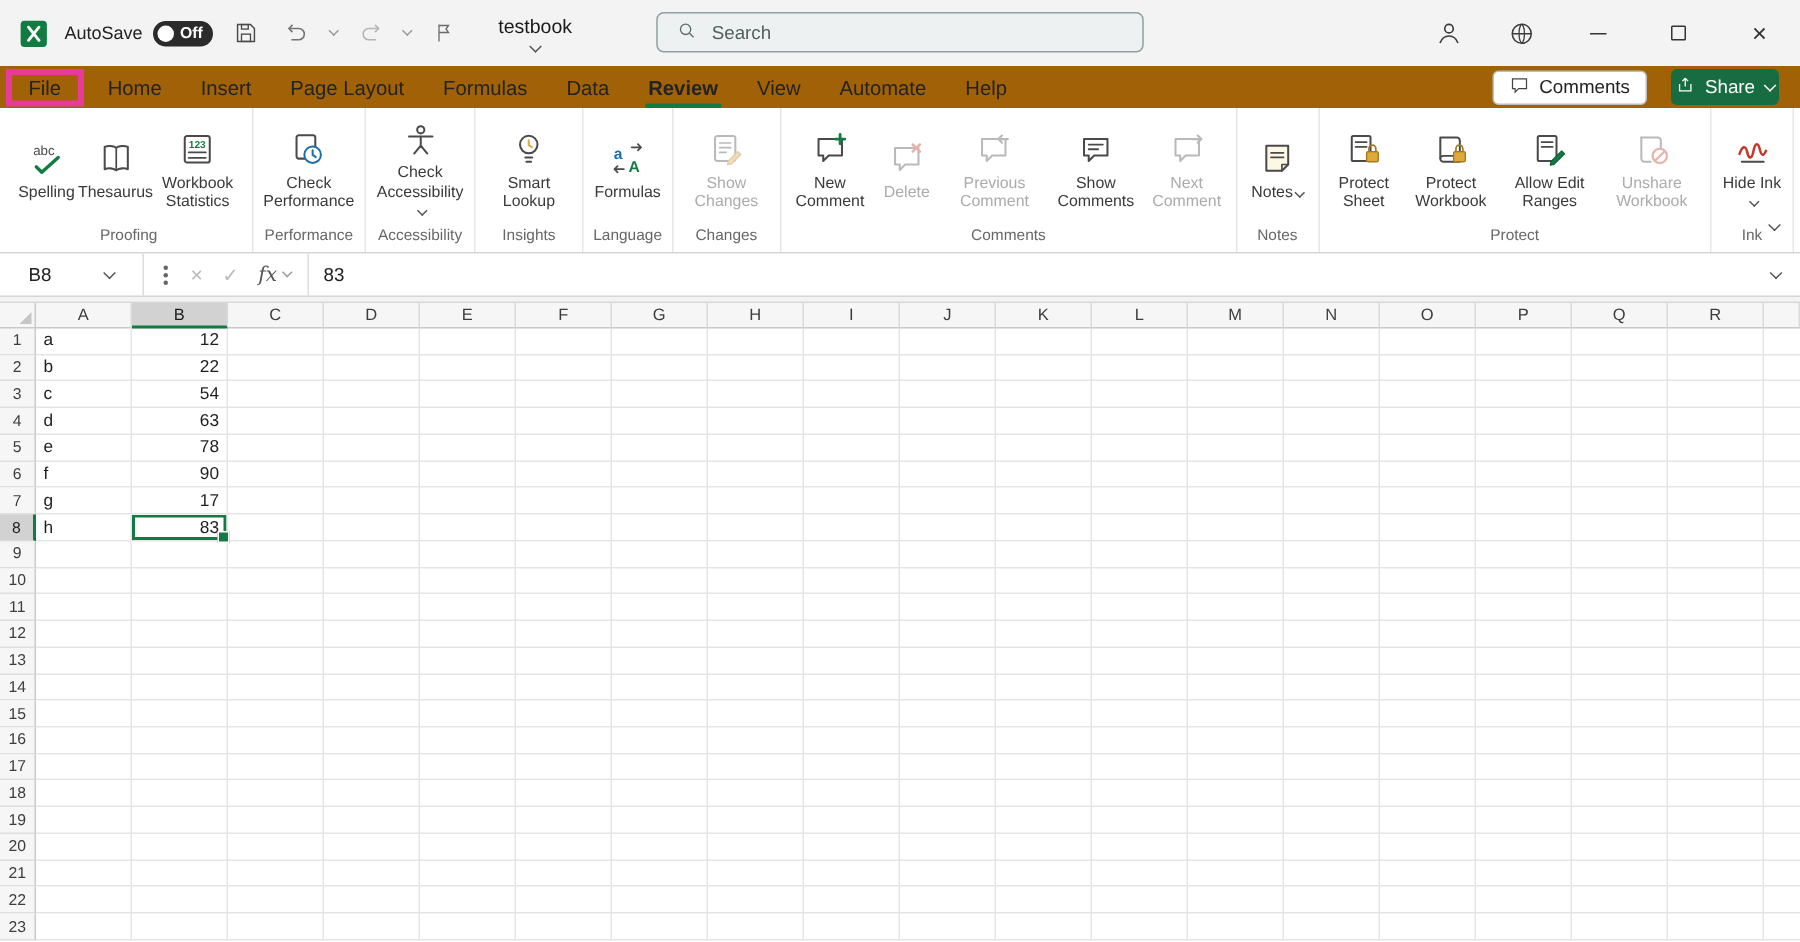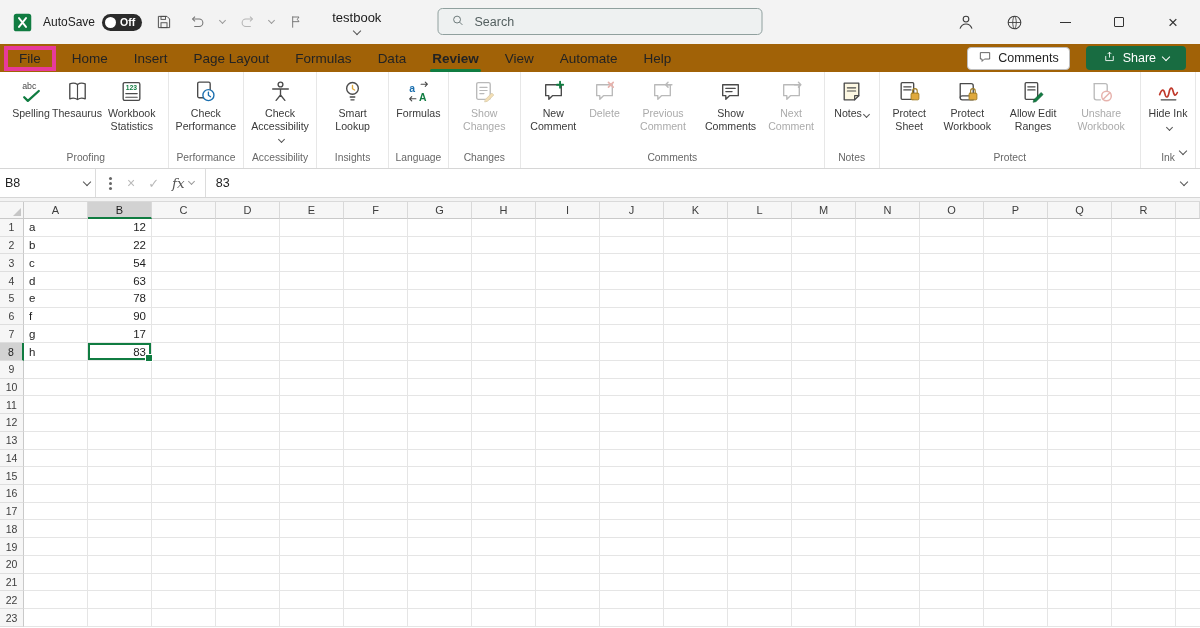--- a/index.html
+++ b/index.html
@@ -27,38 +27,38 @@
 
   
   .menubar { height:28px; background:#a16207; display:flex; align-items:center; padding:0 4px; }
   .tabs { display:flex; align-items:center; height:100%; }
   .tab { padding:4px 13px; font-size:13.5px; color:#232323; position:relative; height:100%; display:flex; align-items:center; cursor:pointer; white-space:nowrap; }
   .tab.active { font-weight:bold; }
   .tab.active::after { content:''; position:absolute; left:11px; right:11px; bottom:0; height:3px; border-radius:2px; background:var(--accent,#107c41); }
   .tab.file-highlight { border:4px solid var(--pink,#e83a99); padding:1px 11px; height:auto; margin-right:3px; }
   .mb-right { margin-left:auto; display:flex; align-items:center; gap:16px; padding-right:10px; }
   .comments-btn { display:flex; align-items:center; gap:6px; height:23px; padding:0 10px; background:#fff; border:1px solid #bdbdbd; border-radius:4px; font-size:12.5px; color:#222; cursor:pointer; }
-  .share-btn { display:flex; align-items:center; gap:7px; height:24px; padding:0 17px; background:var(--share,#186c41); border-radius:4px; font-size:12.5px; color:#fff; cursor:pointer; }
+  .share-btn { display:flex; align-items:center; gap:7px; height:24px; padding:0 3px; background:var(--share,#186c41); border-radius:4px; font-size:12.5px; color:#fff; cursor:pointer; }
 
   
   .ribbon { position:relative; height:97px; background:#fff; border-bottom:1px solid #d6d6d6; display:flex; padding:0 4px; }
   .rb-groups { display:flex; height:100%; }
   .ribbon-group { display:flex; flex-direction:column; align-items:center; padding:0 4px; border-right:1px solid #e7e7e7; height:100%; }
-  .group-buttons { display:flex; align-items:flex-start; flex:1; }
+  .group-buttons { display:flex; align-items:center; flex:1; }
   .ribbon-btn { display:flex; flex-direction:column; align-items:center; gap:2px; min-width:46px; max-width:72px; padding:5px 3px 1px; font-size:10.6px; line-height:1.18; color:#3a3a3a; text-align:center; border-radius:3px; cursor:pointer; }
   .ribbon-btn .ric { height:28px; display:flex; align-items:center; justify-content:center; }
   .ribbon-btn.disabled { color:#ababab; cursor:default; }
   .ribbon-btn.disabled svg { opacity:.38; }
   .ribbon-btn .chev { width:5px; height:5px; margin-left:2px; }
   .group-label { margin-top:auto; font-size:10.3px; color:#676767; padding:2px 2px 5px; white-space:nowrap; }
   .rb-collapse { position:absolute; right:14px; bottom:10px; cursor:pointer; }
 
   
   .formulabar { height:29px; background:#fff; border-bottom:1px solid #d6d6d6; display:flex; align-items:stretch; font-size:12.5px; color:#222; }
-  .namebox { width:96px; display:flex; align-items:center; justify-content:space-between; padding:0 5px; border-right:1px solid #dcdcdc; cursor:pointer; }
+  .namebox { width:96px; display:flex; align-items:center; justify-content:space-between; padding:0 19px; border-right:1px solid #dcdcdc; cursor:pointer; }
   .fb-tools { display:flex; align-items:center; gap:13px; padding:0 11px; border-right:1px solid #dcdcdc; }
   .kebab { display:inline-block; width:3px; height:3px; border-radius:50%; background:#666; box-shadow:0 -5px 0 #666, 0 5px 0 #666; margin:0 2px; }
   .fb-x { color:#b9b9b9; font-size:14px; cursor:default; }
   .fb-check { color:#b9b9b9; font-size:13px; cursor:default; }
   .fb-fx { font-family:"DejaVu Serif", serif; font-style:italic; font-size:13.5px; color:#555; cursor:pointer; display:flex; align-items:center; gap:4px; }
   .fb-input { flex:1; display:flex; align-items:center; padding:0 10px; cursor:text; }
   .fb-expand { display:flex; align-items:center; padding:0 13px; cursor:pointer; }
   .strip { height:4px; background:#f3f3f3; border-bottom:1px solid #d9d9d9; }
 
   

